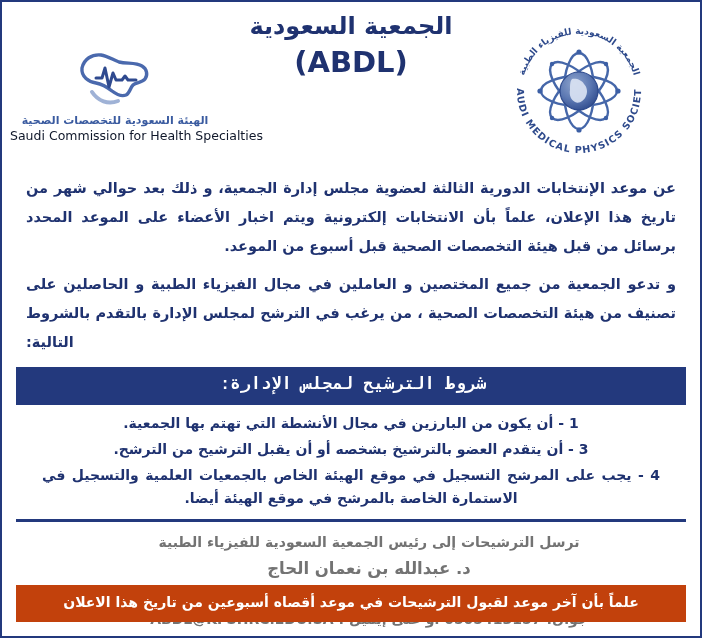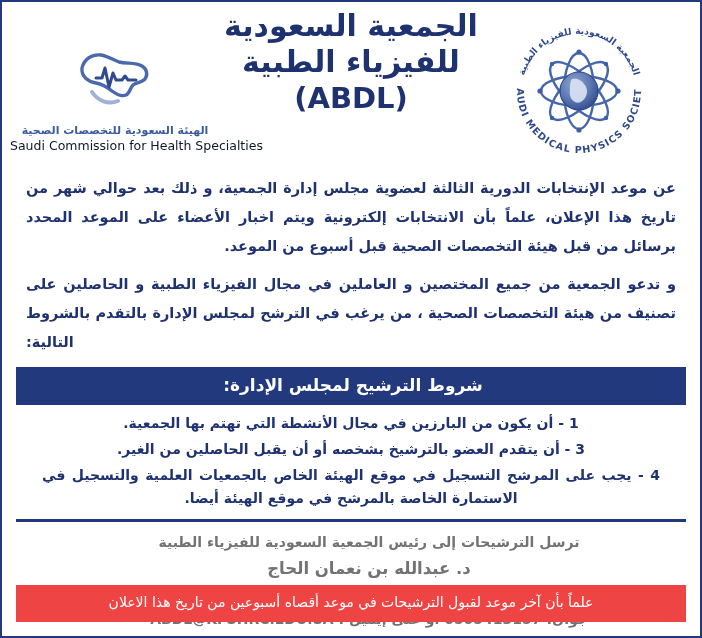--- a/index.html
+++ b/index.html
@@ -40,21 +40,21 @@
     position: absolute;
     top: 6px;
     left: 0;
     right: 0;
     text-align: center;
     pointer-events: none;
   }
   .title-line {
     color: #1f3270;
     font-weight: bold;
-    font-size: 30px;
+    font-size: 24px;
     line-height: 36px;
     letter-spacing: -0.2px;
     white-space: nowrap;
   }
   .title-line.t1 { font-size: 29px; }
   .title-line.t4 {
     direction: ltr;
     font-size: 29px;
     letter-spacing: 0px;
   }
@@ -66,21 +66,21 @@
     width: 210px;
     text-align: center;
   }
   .schs-mark { width: 100%; height: 62px; }
   .schs-mark svg { display:block; margin: 0 auto; }
   .schs-ar {
     color: #3a5ba0;
     font-size: 11px;
     line-height: 14px;
     font-weight: bold;
-    margin-top: 16px;
+    margin-top: 6px;
     white-space: nowrap;
   }
   .schs-en {
     color: #0f172a;
     font-size: 12.5px;
     line-height: 15px;
     direction: ltr;
     white-space: nowrap;
   }
 
@@ -109,20 +109,21 @@
   
   .bluebar {
     background: #23397d;
     color: #ffffff;
     font-weight: bold;
     text-align: center;
     font-size: 17px;
     line-height: 28px;
     padding: 4px 0 6px 4px;
     margin: 10px 14px 0 14px;
+    font-family: Liberation Mono, monospace;
   }
 
   
   .conditions {
     margin: 7px 18px 0 18px;
     padding: 0;
     list-style: none;
   }
   .cond {
     color: #1f3270;
@@ -168,23 +169,23 @@
     font-size: 14px;
     line-height: 25px;
   }
 
   
   .footerbar {
     position: absolute;
     left: 14px;
     right: 14px;
     bottom: 14px;
-    background: #ef4444;
+    background: #c2410c;
     color: #ffffff;
-    font-weight: normal;
+    font-weight: bold;
     text-align: center;
     font-size: 14px;
     line-height: 25px;
     padding: 5px 0 7px 0;
   }
 </style>
 </head>
 <body>
 
 <div id="page">
@@ -233,21 +234,20 @@
 
         <circle cx="75" cy="75" r="19" fill="url(#globeGrad)" stroke="#2e4a8c" stroke-width="1.2"></circle>
 
         <path d="M68,63 C72,62 78,64 80,68 C83,71 84,76 82,80 C80,85 75,88 71,86
                  C67,84 65,79 66,74 C66,70 66,65 68,63 Z" fill="#d9e2f2" opacity="0.92"></path>
       </svg>
     </div>
 
     <div class="title-block">
       <div class="title-line t2">الجمعية السعودية</div>
-      <div class="title-line t3">للفيزياء الطبية</div>
       <div class="title-line t4">(ABDL)</div>
     </div>
 
     <div class="schs-logo">
       <div class="schs-mark">
         <svg width="86" height="62" viewBox="0 0 86 62" xmlns="http://www.w3.org/2000/svg">
 
           <path d="M10,22 C12,13 20,8 29,9 C36,10 41,14 47,16 C55,18 64,16 70,20
                    C75,23 76,29 73,33 C70,37 64,36 61,39 C58,42 58,47 54,49
                    C49,51 44,48 40,45 C35,41 30,38 24,37 C17,36 9,31 10,22 Z" fill="none" stroke="#4a69ad" stroke-width="3.4" stroke-linejoin="round"></path>
@@ -271,21 +271,21 @@
 
   <ul class="conditions">
     <li class="cond">
       <span class="num">1</span>
       <span> - </span>
       <span>أن يكون من البارزين في مجال الأنشطة التي تهتم بها الجمعية.</span>
     </li>
     <li class="cond">
       <span class="num">3</span>
       <span> - </span>
-      <span>أن يتقدم العضو بالترشيخ بشخصه أو أن يقبل الحاصلين من الغير.</span>
+      <span>أن يتقدم العضو بالترشيخ بشخصه أو أن يقبل الترشيح من الترشح.</span>
     </li>
     <li class="cond multi">
       <span class="num">4</span>
       <span> - </span>
       <span>يجب على المرشح التسجيل في موقع الهيئة الخاص بالجمعيات العلمية والتسجيل في الاستمارة الخاصة بالمرشح في موقع الهيئة أيضا.</span>
     </li>
   </ul>
 
   <div class="divider"></div>
 

